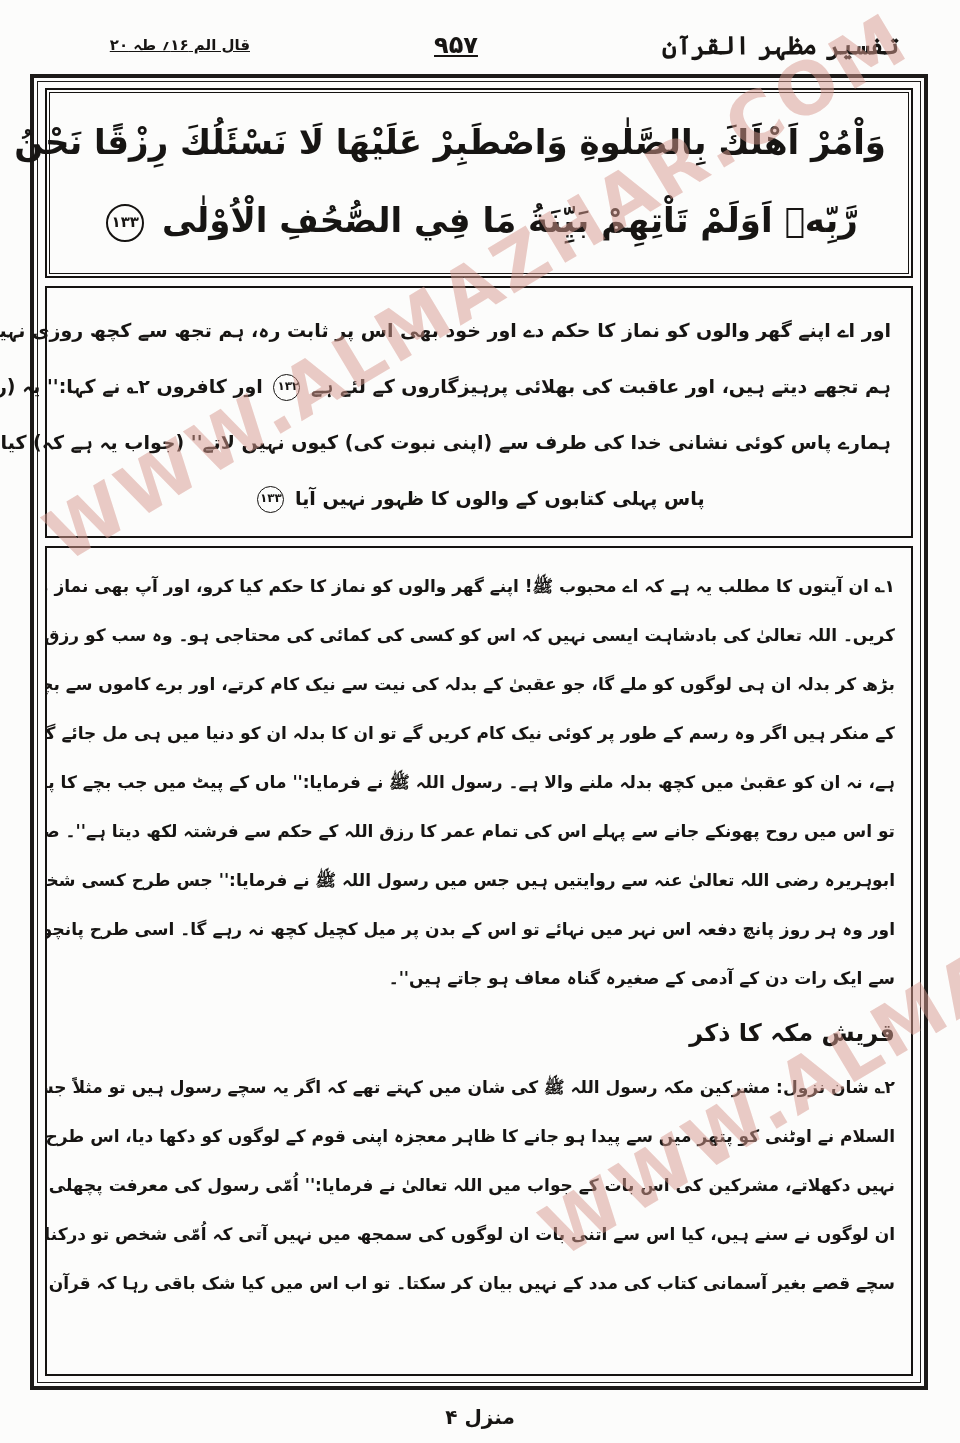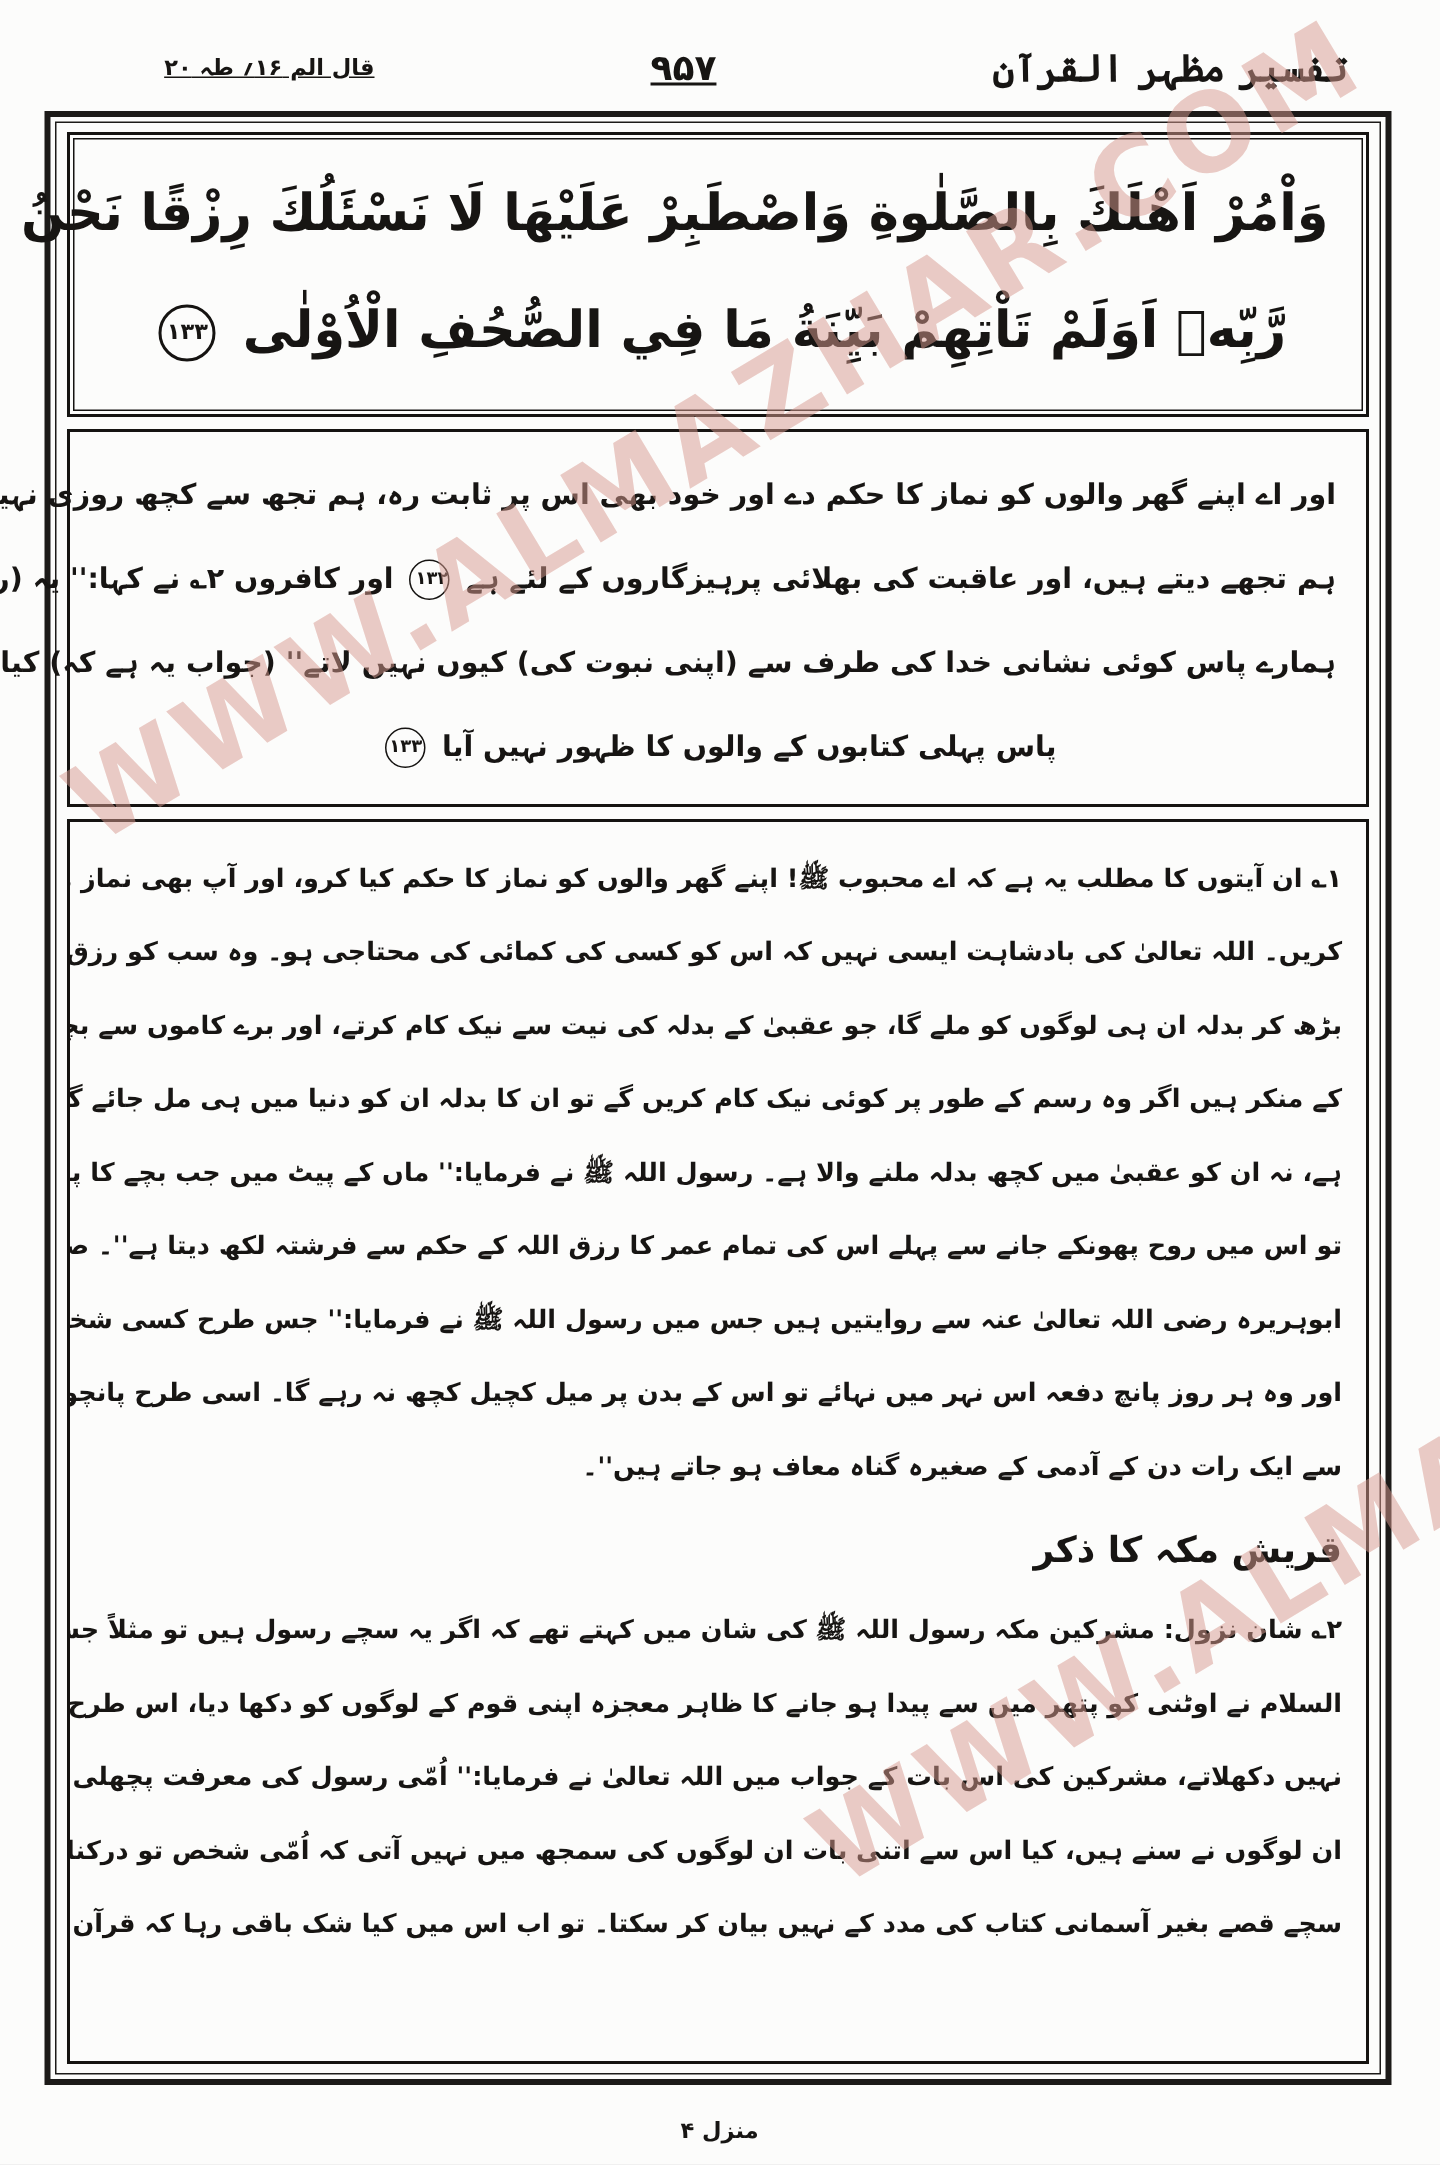--- a/index.html
+++ b/index.html
@@ -94,21 +94,21 @@
     vertical-align:middle;margin:0 6px;
     white-space:normal;
   }
   .ayah-num.small{
     width:27px;height:27px;line-height:23px;font-size:12px;
     border-width:1.5px;margin:0 4px;
   }
   
   .footer{
     position:absolute;bottom:14px;left:0;right:0;
-    text-align:center;font-size:15px;font-weight:bold;
+    text-align:center;font-size:20px;font-weight:bold;
   }
   
   .wm{
     position:absolute;
     font-weight:bold;font-size:72px;letter-spacing:4px;
     color:#d89a90;opacity:.5;
     transform:rotate(-31deg);transform-origin:left center;
     white-space:nowrap;pointer-events:none;
     direction:ltr;
     z-index:5;

